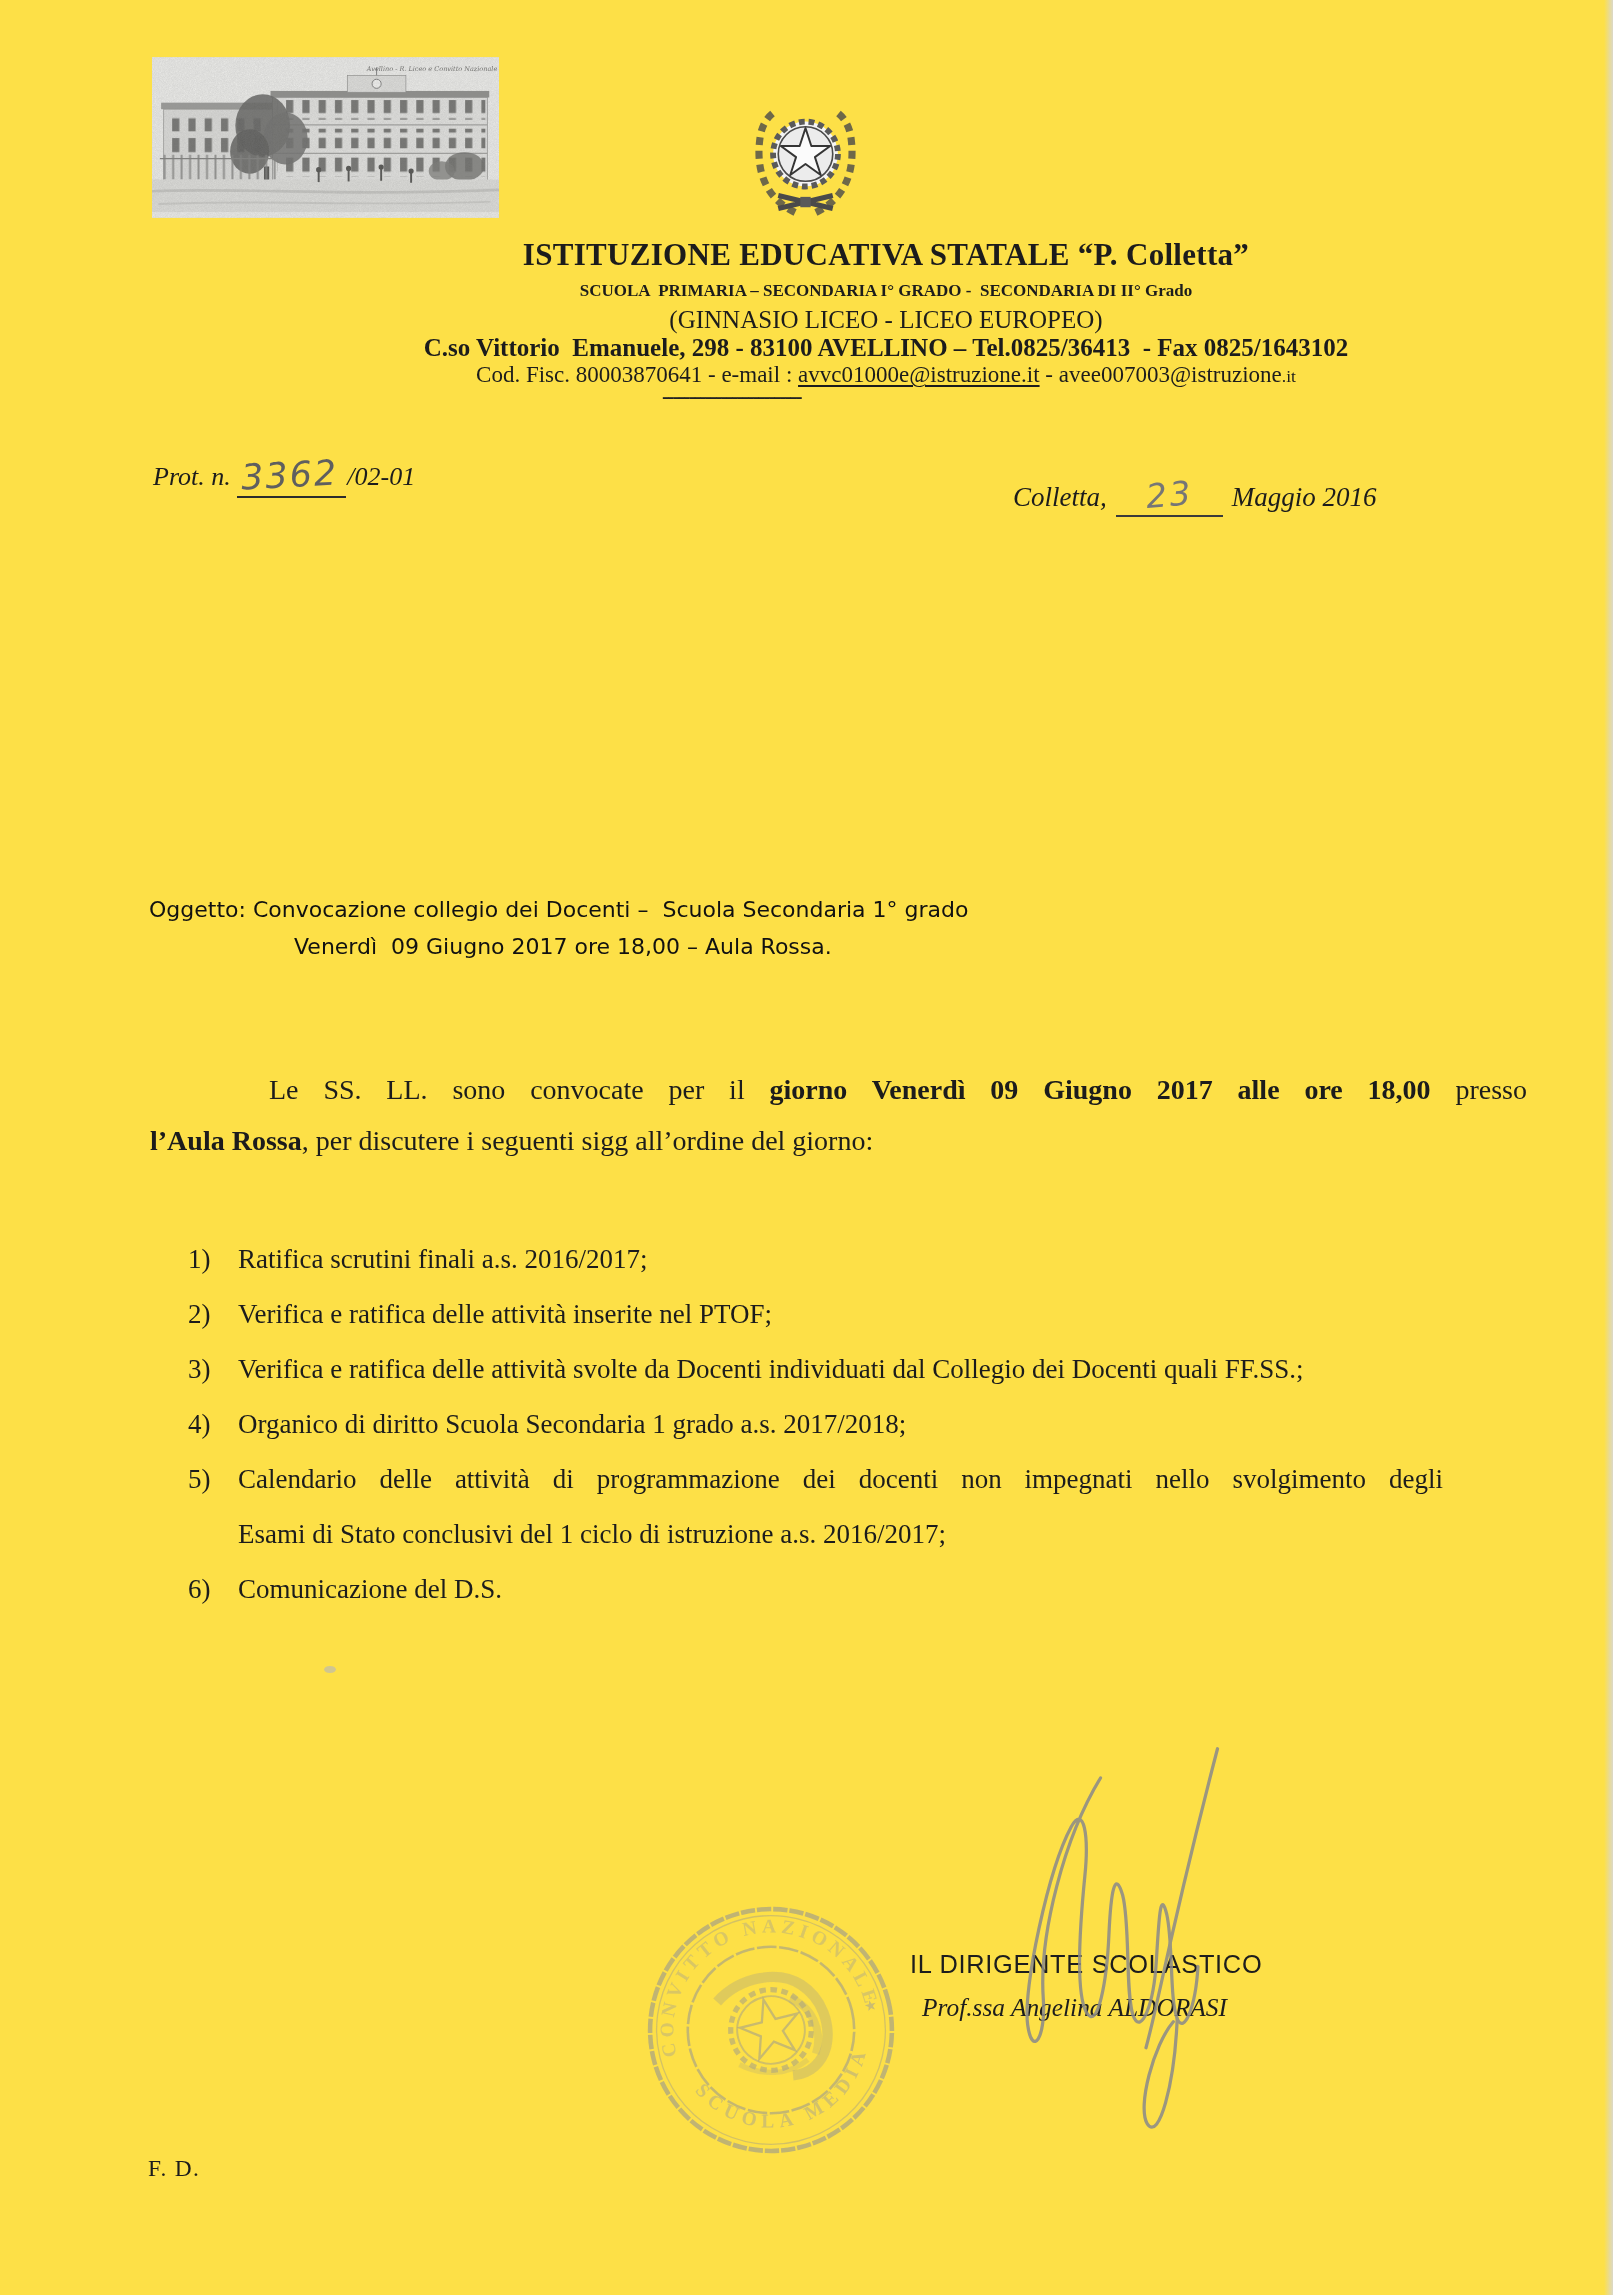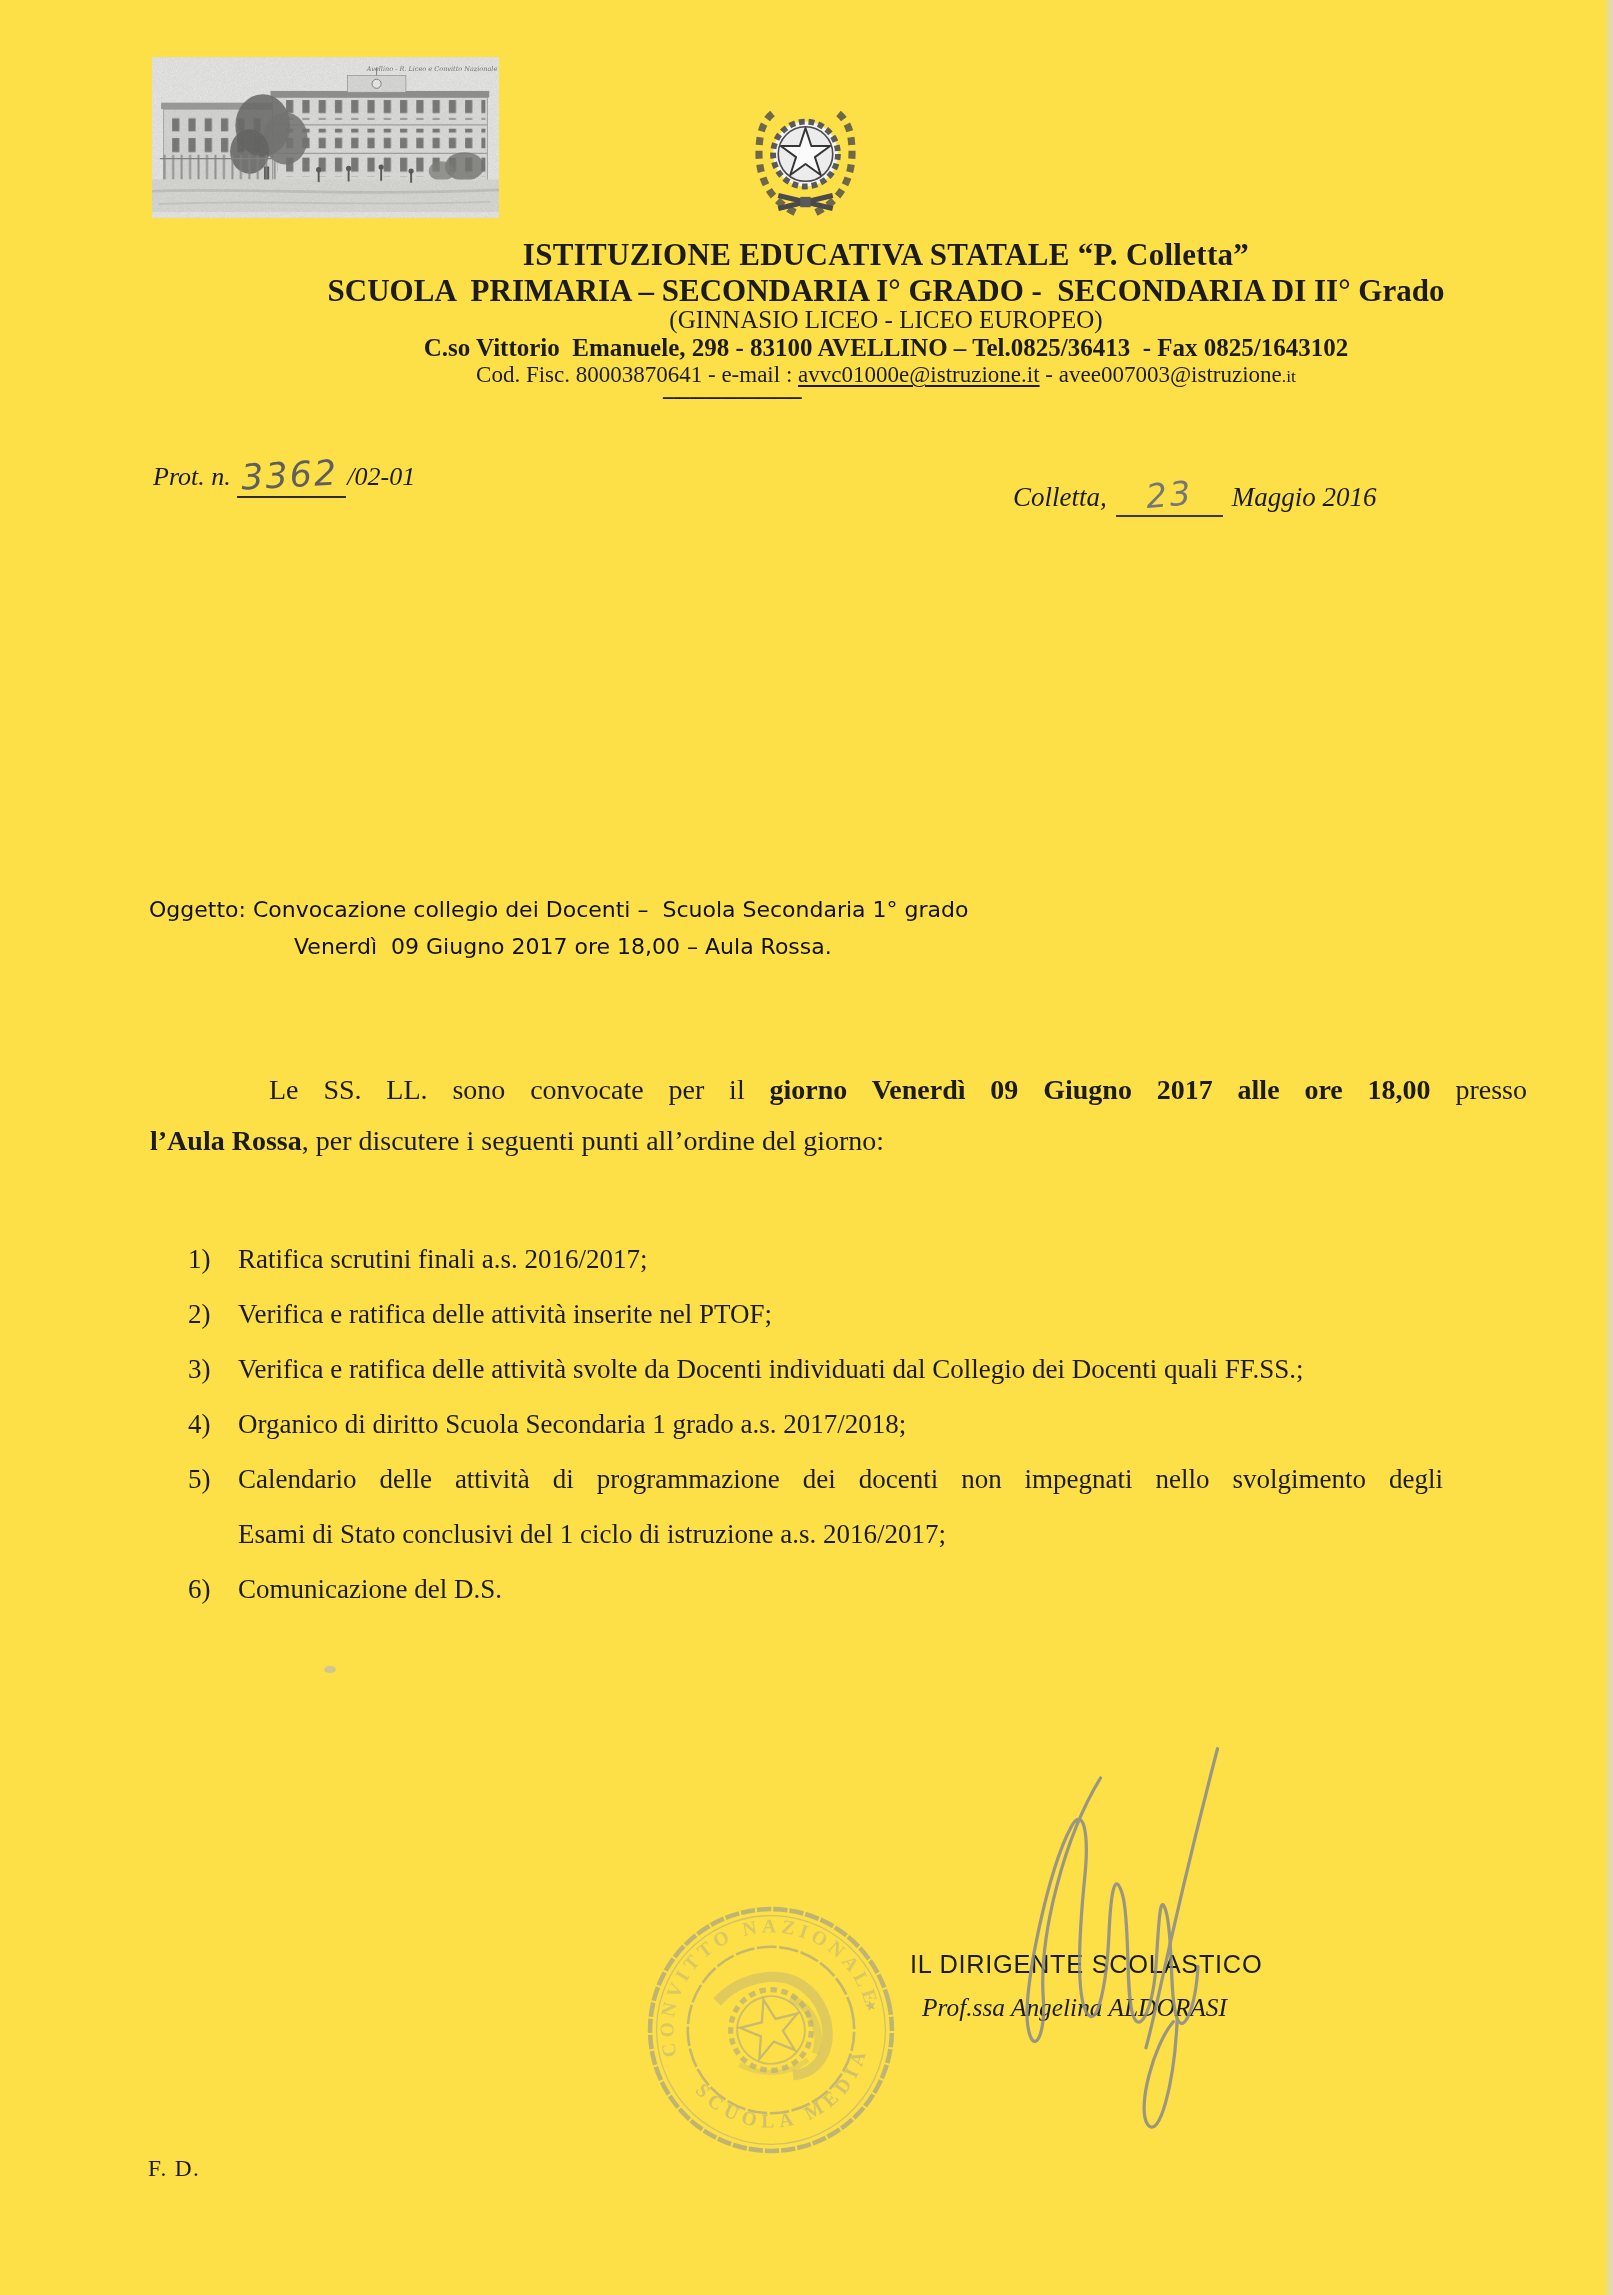--- a/index.html
+++ b/index.html
@@ -5,21 +5,21 @@
   html,body{margin:0;padding:0;background:#e8e8e8;}
   .page{
     position:relative;width:1614px;height:2295px;background:#fde047;
     overflow:hidden;font-family:"Liberation Serif", serif;color:#1c1c1c;
   }
   .abs{position:absolute;}
   .pre{white-space:pre;}
   
   .hdr{left:313px;top:238px;width:1146px;text-align:center;}
   .hdr-inst{font-size:31px;font-weight:bold;line-height:34px;letter-spacing:0.3px;}
-  .hdr-schools{font-size:31px;font-weight:bold;line-height:30px;margin-top:3.9px;}
+  .hdr-schools{font-size:17px;font-weight:bold;line-height:30px;margin-top:3.9px;}
   .hdr-liceo{font-size:25px;line-height:27px;}
   .hdr-addr{font-size:25px;line-height:27px;margin-top:1.3px;font-weight:bold;}
   .hdr-fisc{font-size:23px;line-height:27px;}
   .hdr-fisc .em1{text-decoration:underline;text-underline-offset:3.3px;}
   .hdr-fisc .tld{font-size:17.6px;}
   .dashes{left:662px;top:386px;width:155px;overflow:hidden;font-weight:bold;
     font-size:22px;letter-spacing:-2px;line-height:19.5px;color:#222;}
   
   .prot{left:153px;top:455px;font-style:italic;font-size:26px;display:flex;align-items:center;}
   .hand{font-family:"DejaVu Sans", sans-serif;font-style:italic;color:#5f5f5f;}
@@ -166,21 +166,21 @@
   </div>
 
 
   <div class="abs subject">
     <div class="pre">Oggetto: Convocazione collegio dei Docenti –  Scuola Secondaria 1° grado</div>
     <div class="pre l2">Venerdì  09 Giugno 2017 ore 18,00 – Aula Rossa.</div>
   </div>
 
   <div class="abs bodytxt">
     <div class="jline"><span>Le  SS. LL. sono convocate per il </span><span class="b">giorno Venerdì  09 Giugno 2017 alle ore 18,00</span><span> presso</span></div>
-    <div><span class="b">l’Aula Rossa</span><span>, per discutere i seguenti punti all’ordine del giorno:</span></div>
+    <div><span class="b">l’Aula Rossa</span><span>, per discutere i seguenti sigg all’ordine del giorno:</span></div>
   </div>
 
   <div class="abs agenda">
     <div class="aitem">
       <span class="anum">1)</span>
       <span class="atext">Ratifica scrutini finali a.s. 2016/2017;</span>
     </div>
     <div class="aitem">
       <span class="anum">2)</span>
       <span class="atext">Verifica e ratifica delle attività inserite nel PTOF;</span>

